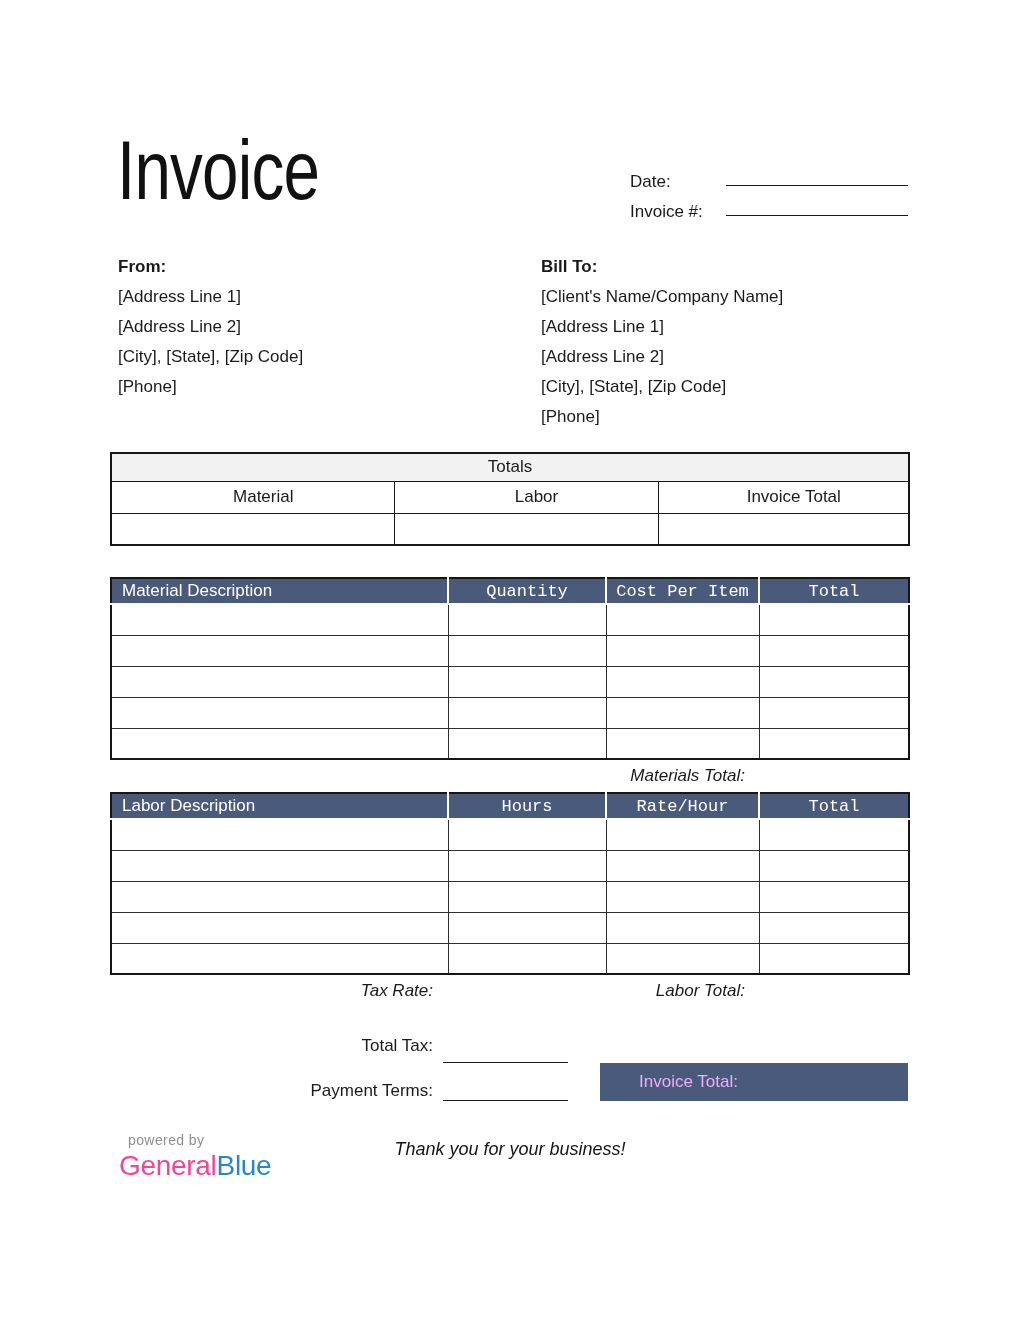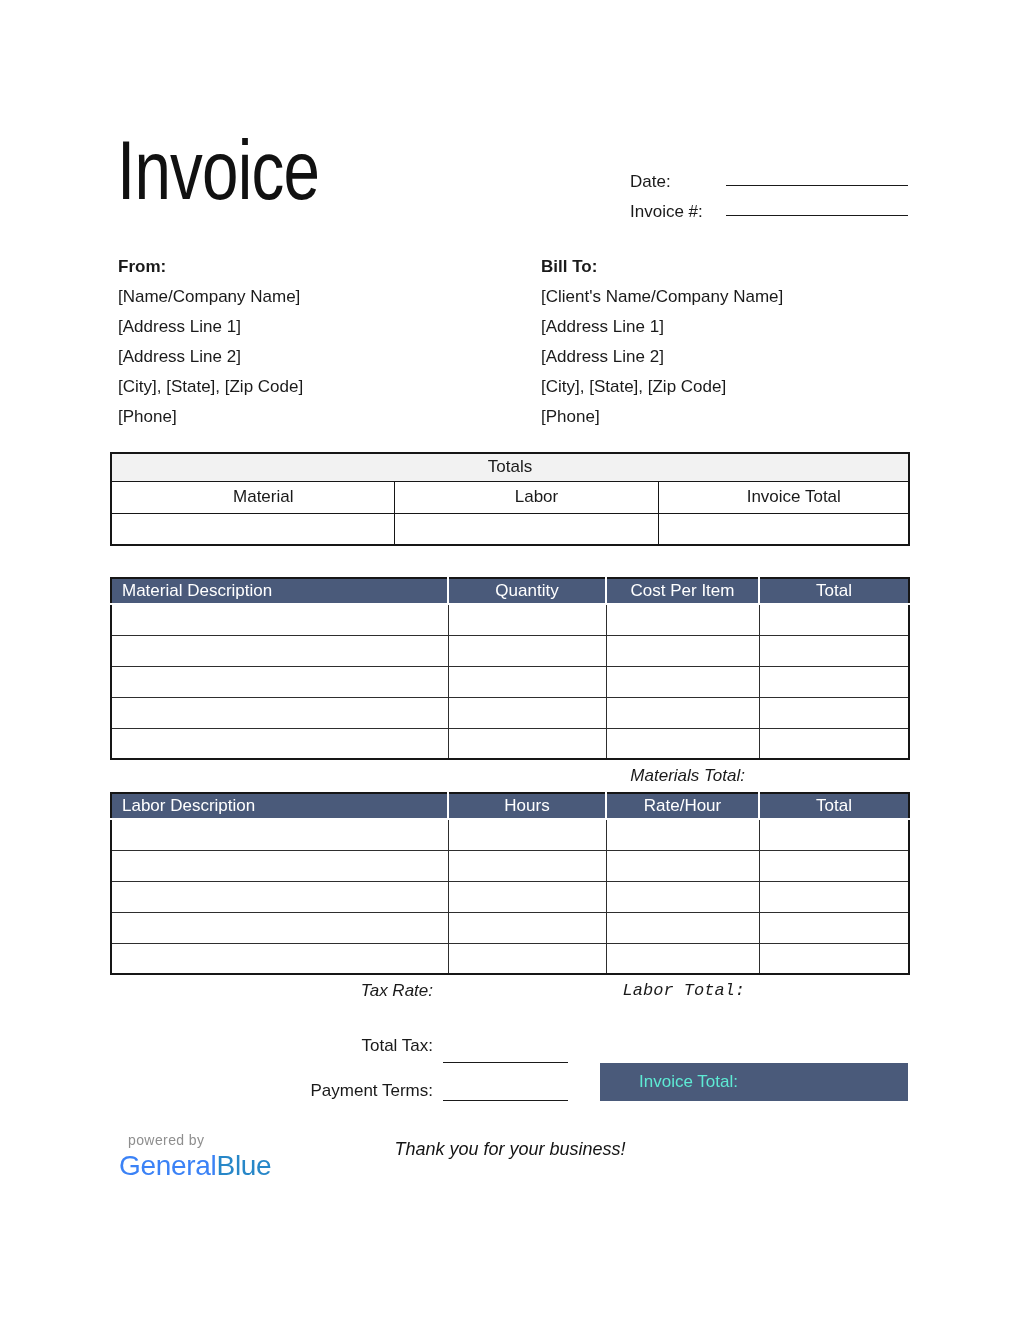--- a/index.html
+++ b/index.html
@@ -35,45 +35,45 @@
   .totals-col-cell { height:32px; background:#fff;padding-left:21px; }
   .totals-table tbody td { height:32px; background:#fff; }
   
   .items-table { border:2px solid #161616; }
   .items-table.materials { top:577px; }
   .items-table.labor { top:792px; }
   .items-table th {
     height:26px; background:var(--table-header-blue, #4a5a7a); color:#ffffff;
     font-weight:400; text-align:center; border:none; border-bottom:2px solid #ffffff;
   }
-  .items-table th + th { border-left:2px solid #ffffff; }
+  .items-table th + th { border-left:2px solid #ffffff;font-family:Liberation Mono, monospace; }
   .items-table th.desc { text-align:left; padding-left:10px; }
   .items-table td { height:31px; background:#fff; border:1.5px solid #2e2e2e; }
   
   .inline-total { position:absolute; font-style:italic; line-height:24px; }
   .materials-total { top:764px; right:275px; }
   .tax-rate { top:979px; right:587px; }
-  .labor-total { top:979px; right:275px;font-family:Liberation Mono, monospace; }
+  .labor-total { top:979px; right:275px; }
   
   .sum-label { position:absolute; line-height:20px; }
   .total-tax { top:1036px; right:587px; }
   .subtotal { top:1080px; right:281px; }
   .payment-terms { top:1073px; right:587px;margin-top:8px; }
   .blank-line { position:absolute; left:443px; width:125px; border-bottom:1.5px solid #1a1a1a; height:0; }
   .blank-1 { top:1062px; }
   .blank-2 { top:1100px; }
   .invoice-total-box {
     position:absolute; left:600px; top:1063px; width:308px; height:38px;
-    background:var(--table-header-blue, #4a5a7a); color:#5eead4;
+    background:var(--table-header-blue, #4a5a7a); color:#f0abfc;
     display:flex; align-items:center; justify-content:flex-end; padding-right:170px;
   }
   
   .powered-by { position:absolute; left:128px; top:1132px; font-size:14px; color:#8e8e8e; letter-spacing:0.4px; }
   .brand { position:absolute; left:119px; top:1150px; font-size:28px; letter-spacing:-0.3px; }
-  .brand .brand-general { color:#3b82f6; }
+  .brand .brand-general { color:#ec4899; }
   .brand .brand-blue { color:var(--brand-blue, #2787c8); }
   .thank-you { position:absolute; left:0; right:0; top:1139px; text-align:center; font-style:italic; font-size:18px; color:#141414; }
 </style>
 </head>
 <body>
 
 <div class="page">
 
   <h1 class="title">Invoice</h1>
 
@@ -81,21 +81,20 @@
     <span class="meta-label">Date:</span>
     <span class="meta-line"></span>
   </div>
   <div class="meta-row row-invno">
     <span class="meta-label">Invoice #:</span>
     <span class="meta-line"></span>
   </div>
 
   <div class="party from">
     <div class="party-heading">From:</div>
-    <div>[Name/Company Name]</div>
     <div>[Address Line 1]</div>
     <div>[Address Line 2]</div>
     <div>[City], [State], [Zip Code]</div>
     <div>[Phone]</div>
   </div>
 
   <div class="party bill">
     <div class="party-heading">Bill To:</div>
     <div>[Client's Name/Company Name]</div>
     <div>[Address Line 1]</div>

